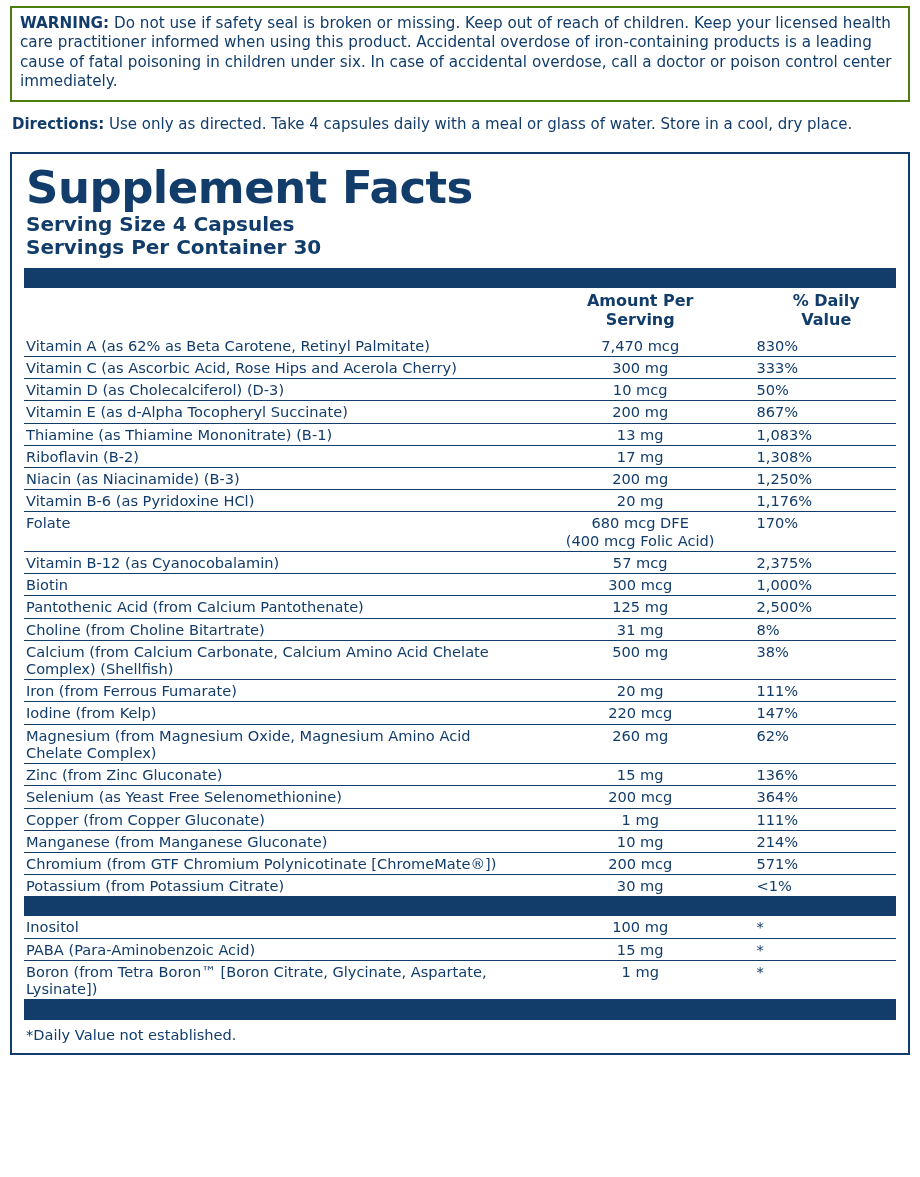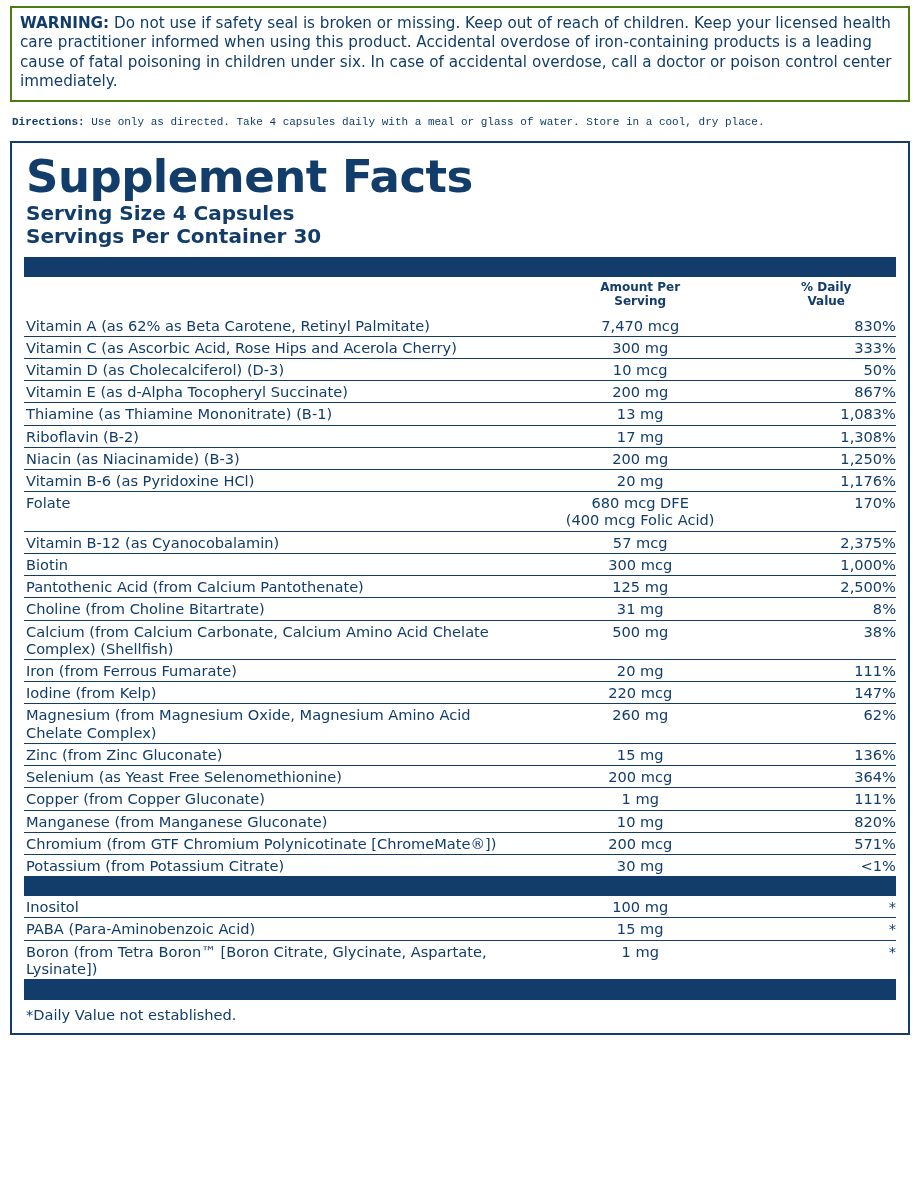--- a/index.html
+++ b/index.html
@@ -30,25 +30,24 @@
     line-height: 1.28;
     font-size: 15.2px;
   }
   .warning-box .lead {
     font-weight: bold;
   }
 
   
   .directions {
     margin-top: 13px;
-    margin-bottom: 12px;
-    font-size: 11px;
+    margin-bottom: 18px;
+    font-size: 15px;
     line-height: 1.28;
     padding: 0 2px;
-    font-family: Liberation Mono, monospace;
   }
   .directions .lead {
     font-weight: bold;
   }
 
   
   .sf-panel {
     border: 2px solid #123d6b;
     padding: 8px 12px 10px 12px;
     box-sizing: border-box;
@@ -83,36 +82,36 @@
     height: 20px;
     padding: 0;
   }
   .bar-row.tall td { height: 21px; }
 
   .head-row td {
     font-weight: bold;
     text-align: center;
     padding: 4px 0 6px 0;
     line-height: 1.14;
-    font-size: 12px;
+    font-size: 16px;
   }
 
   .col-name   { width: 430px; }
   .col-amount { width: 200px; }
   .col-dv     { width: 120px; }
 
   .item-row td {
     border-top: 1px solid #123d6b;
     padding: 2px 0 2px 0;
     line-height: 1.18;
     font-size: 14.6px;
   }
   .item-row td.name   { text-align: left; padding-left: 2px; }
   .item-row td.amount { text-align: center; }
-  .item-row td.dv     { text-align: right; }
+  .item-row td.dv     { text-align: left; }
 
   .item-row.first td { border-top: none; }
 
   .amount-sub {
     display: block;
   }
 
   .footnote {
     font-size: 14.6px;
     padding: 6px 0 0 2px;
@@ -264,21 +263,21 @@
             <td class="dv">364%</td>
           </tr>
           <tr class="item-row">
             <td class="name">Copper (from Copper Gluconate)</td>
             <td class="amount"><span>1 mg</span></td>
             <td class="dv">111%</td>
           </tr>
           <tr class="item-row">
             <td class="name">Manganese (from Manganese Gluconate)</td>
             <td class="amount"><span>10 mg</span></td>
-            <td class="dv">820%</td>
+            <td class="dv">214%</td>
           </tr>
           <tr class="item-row">
             <td class="name">Chromium (from GTF Chromium Polynicotinate [ChromeMate®])</td>
             <td class="amount"><span>200 mcg</span></td>
             <td class="dv">571%</td>
           </tr>
           <tr class="item-row">
             <td class="name">Potassium (from Potassium Citrate)</td>
             <td class="amount"><span>30 mg</span></td>
             <td class="dv">&lt;1%</td>

